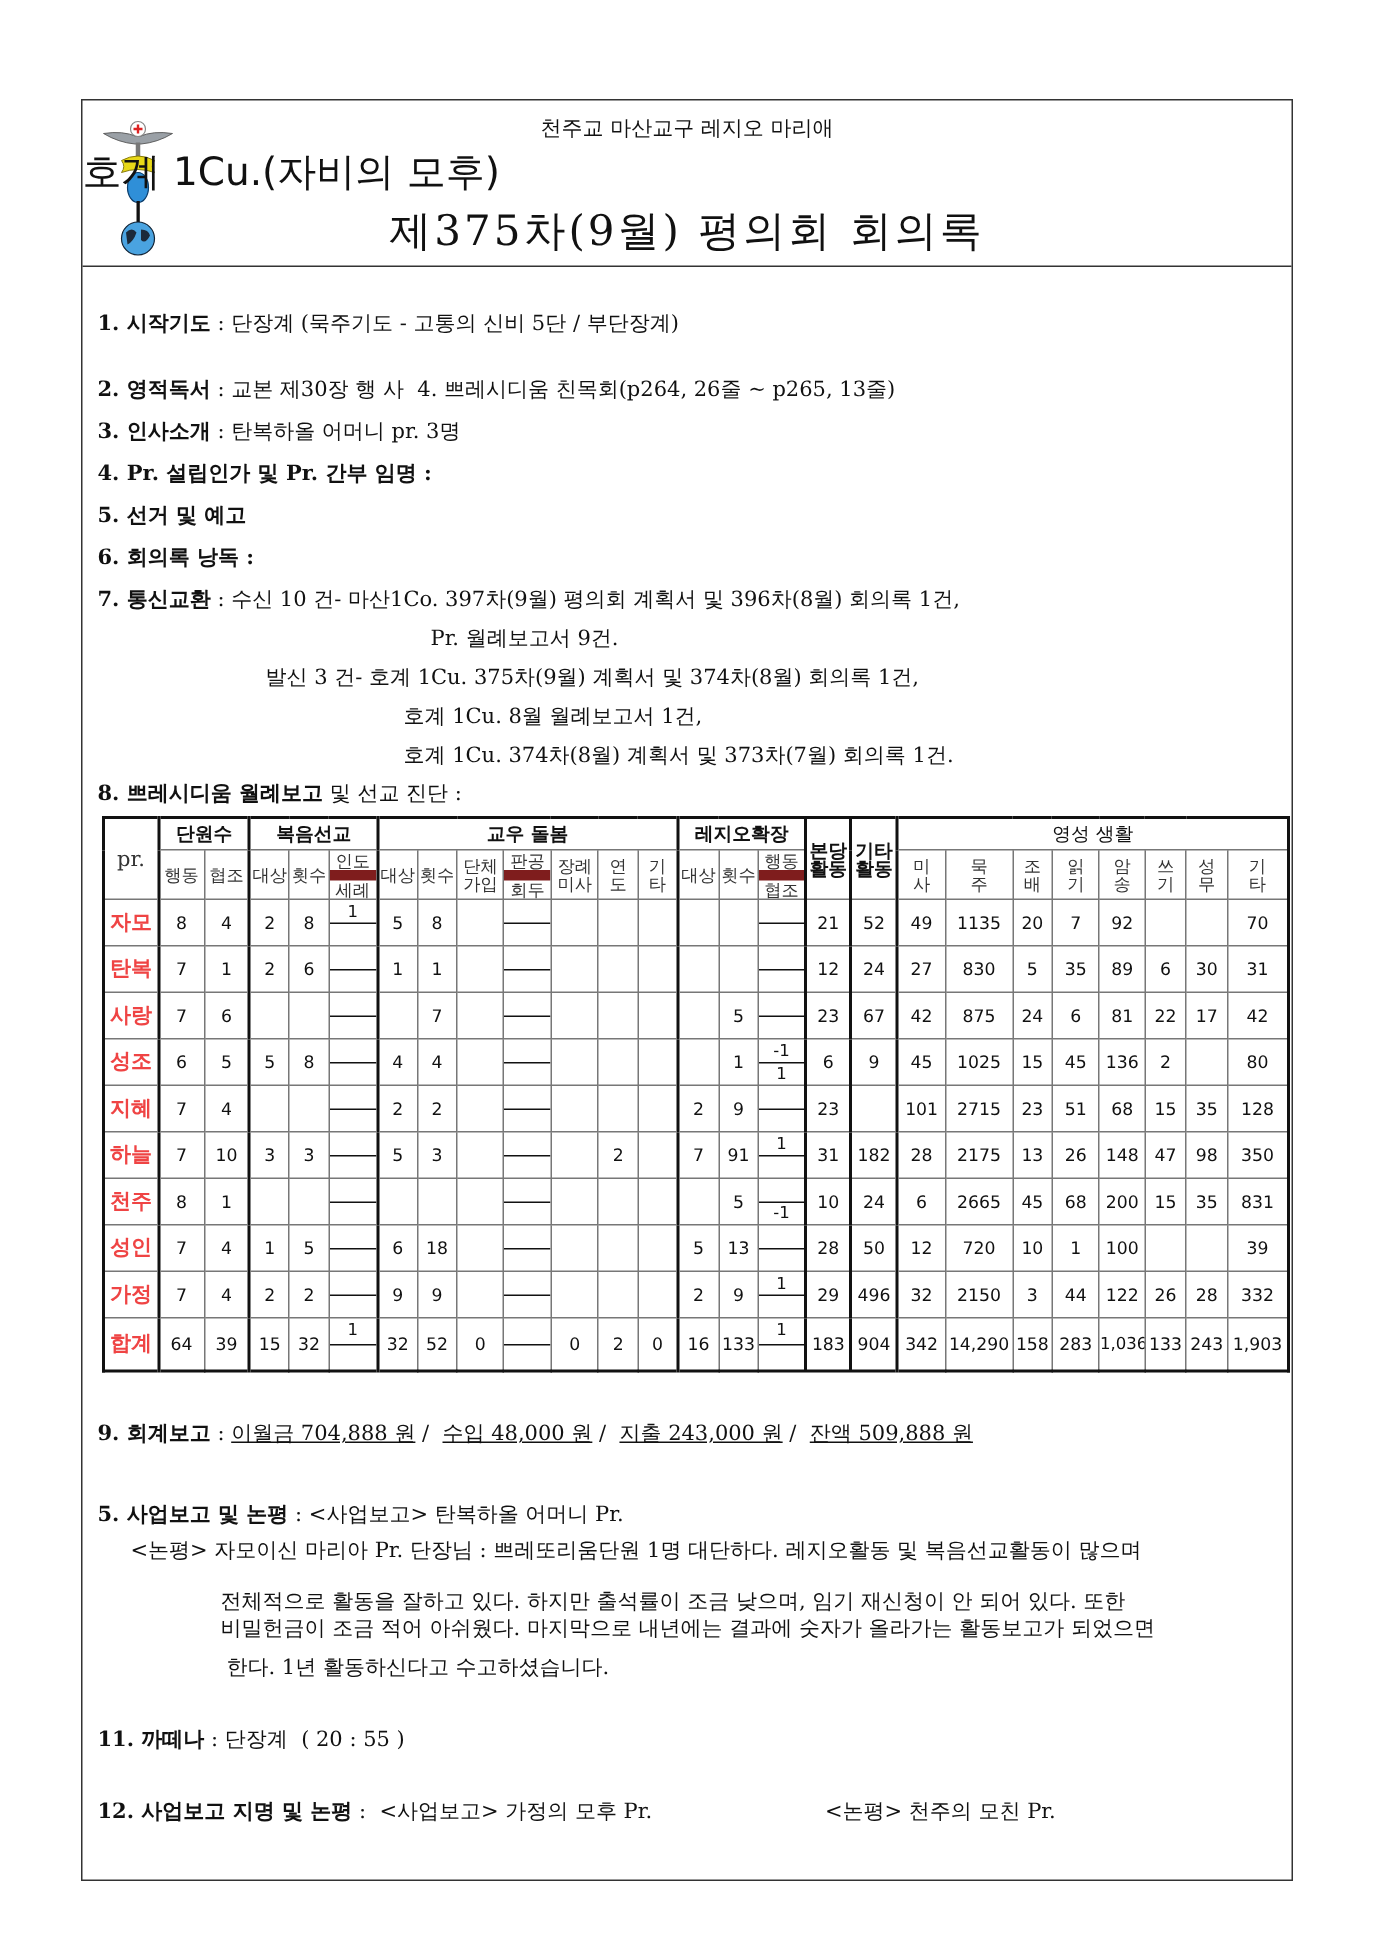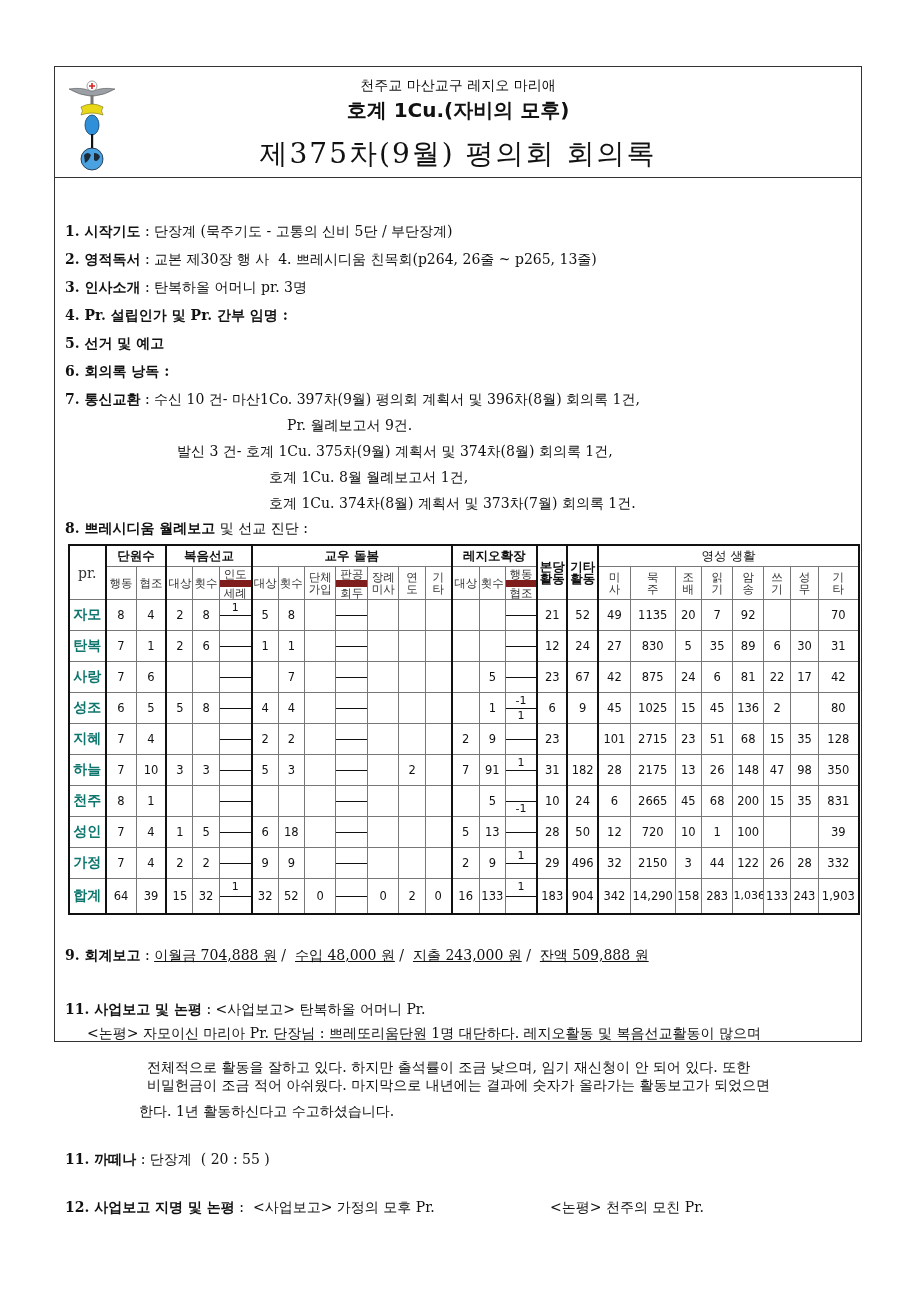--- a/index.html
+++ b/index.html
@@ -1,34 +1,34 @@
 <!DOCTYPE html>
 <html><head>
 <meta charset="utf-8">
 <style>
   html, body { margin: 0; padding: 0; background: #ffffff; }
   body { width: 919px; height: 1300px; position: relative; font-family: "DejaVu Serif", serif; color: #111; }
-  .page-frame { position: absolute; left: 54px; top: 66px; width: 808px; height: 976px; border: 1px solid #333; box-sizing: border-box; }
+  .page-frame { position: absolute; left: 54px; top: 66px; width: 808px; height: 1188px; border: 1px solid #333; box-sizing: border-box; }
   .header-box { position: absolute; left: 0; top: 0; width: 806px; height: 110px; border-bottom: 1px solid #333; }
   .logo { position: absolute; left: 12px; top: 10px; width: 50px; height: 95px; }
   .org-line { position: absolute; left: 0; width: 806px; top: 10px; text-align: center; font-size: 14px; }
-  .unit-title { position: absolute; left: 0; width: 806px; top: 30px; text-align: center; font-size: 20px; font-weight: bold; font-family: "DejaVu Sans", sans-serif; }
+  .unit-title { position: absolute; left: 0; width: 806px; top: 30px; text-align: left; font-size: 26px; font-weight: normal; font-family: "DejaVu Sans", sans-serif; }
   .main-title { position: absolute; left: 0; width: 806px; top: 68px; text-align: center; font-size: 28px; font-weight: normal; letter-spacing: 2px; }
   .meeting-info { position: absolute; right: 34px; top: 121px; font-size: 14px; white-space: pre; }
   .section { position: absolute; left: 10px; font-size: 14px; white-space: pre; }
   .section b { font-weight: bold; }
   .indent { position: absolute; font-size: 14px; white-space: pre; }
   .u { text-decoration: underline; }
   table.report { position: absolute; left: 13px; top: 477px; width: 792px; border-collapse: collapse; font-family: "DejaVu Sans", sans-serif; font-size: 11.5px; table-layout: fixed; border: 2px solid #111; }
   table.report td, table.report th { border: 1px solid #777; text-align: center; padding: 0; height: 30px; font-weight: normal; overflow: hidden; white-space: nowrap; }
   table.report th { height: auto; font-size: 11.5px; line-height: 12px; color: #333; }
   table.report th.grp { font-weight: bold; color: #111; height: 20px; font-size: 12.5px; }
   table.report th.sub { height: 32px; }
   table.report th.pr { font-size: 14px; font-family: "DejaVu Serif", serif; }
-  table.report td.name { font-weight: bold; font-size: 14px; color: #0f766e; border-right: 2px solid #111; }
+  table.report td.name { font-weight: bold; font-size: 14px; color: #ef4444; border-right: 2px solid #111; }
   .thick-l { border-left: 2px solid #111 !important; }
   .split { position: relative; }
   .split .top { position: absolute; left: 0; right: 0; top: 1px; height: 13px; line-height: 13px; font-size: 11px; }
   .split .bot { position: absolute; left: 0; right: 0; bottom: 1px; height: 13px; line-height: 13px; font-size: 11px; }
   .split .mid { position: absolute; left: 0; right: 0; top: 50%; border-top: 1px solid #111; }
   .hsplit { line-height: 12px; }
   .hsplit .hl { border-bottom: 7px solid #7f1d1d; display: block; }
   tr.total td { height: 34px; }
   .small-wrap { white-space: normal !important; line-height: 12px; font-size: 11px; }
 </style>
@@ -47,21 +47,21 @@
       <rect x="24" y="57" width="2.2" height="16" fill="#111"></rect>
       <circle cx="25" cy="82" r="11" fill="#4aa3e0" stroke="#123" stroke-width="0.8"></circle>
       <path d="M17 78 Q21 74 24 78 Q22 84 18 86 Z M27 76 Q32 76 33 80 Q30 86 27 83 Z" fill="#1c2a3a"></path>
     </svg>
     <div class="org-line">천주교 마산교구 레지오 마리애</div>
     <div class="unit-title">호계 1Cu.(자비의 모후)</div>
     <div class="main-title">제375차(9월) 평의회 회의록</div>
   </div>
 
 
-  <div class="section" style="top:156px"><b>1. 시작기도</b><span> : 단장계 (묵주기도 - 고통의 신비 5단 / 부단장계)</span></div>
+  <div class="section" style="top:140px"><b>1. 시작기도</b><span> : 단장계 (묵주기도 - 고통의 신비 5단 / 부단장계)</span></div>
   <div class="section" style="top:184px"><b>2. 영적독서</b><span> : 교본 제30장 행 사  4. 쁘레시디움 친목회(p264, 26줄 ~ p265, 13줄)</span></div>
   <div class="section" style="top:212px"><b>3. 인사소개</b><span> : 탄복하올 어머니 pr. 3명</span></div>
   <div class="section" style="top:240px"><b>4. Pr. 설립인가 및 Pr. 간부 임명 :</b></div>
   <div class="section" style="top:268px"><b>5. 선거 및 예고</b></div>
   <div class="section" style="top:296px"><b>6. 회의록 낭독 :</b></div>
   <div class="section" style="top:324px"><b>7. 통신교환</b><span> : 수신 10 건- 마산1Co. 397차(9월) 평의회 계획서 및 396차(8월) 회의록 1건,</span></div>
   <div class="indent" style="left:232px; top:350px">Pr. 월례보고서 9건.</div>
   <div class="indent" style="left:122px; top:376px">발신 3 건- 호계 1Cu. 375차(9월) 계획서 및 374차(8월) 회의록 1건,</div>
   <div class="indent" style="left:214px; top:402px">호계 1Cu. 8월 월례보고서 1건,</div>
   <div class="indent" style="left:214px; top:428px">호계 1Cu. 374차(8월) 계획서 및 373차(7월) 회의록 1건.</div>
@@ -532,23 +532,23 @@
           <td class="small-wrap">1,036</td>
           <td>133</td>
           <td>243</td>
           <td>1,903</td>
         </tr>
       </tbody>
   </table>
 
   <div class="section" style="top:880px"><b>9. 회계보고</b><span> : </span><span class="u">이월금 704,888 원</span><span> /  </span><span class="u">수입 48,000 원</span><span> /  </span><span class="u">지출 243,000 원</span><span> /  </span><span class="u">잔액 509,888 원</span></div>
 
-  <div class="section" style="top:934px"><b>11. 사업보고 및 논평</b><span> : &lt;사업보고&gt; 탄복하올 어머니 Pr.</span></div>
+  <div class="section" style="top:934px"><b>5. 사업보고 및 논평</b><span> : &lt;사업보고&gt; 탄복하올 어머니 Pr.</span></div>
   <div class="indent" style="left:32px; top:958px">&lt;논평&gt; 자모이신 마리아 Pr. 단장님 : 쁘레또리움단원 1명 대단하다. 레지오활동 및 복음선교활동이 많으며</div>
   <div class="indent" style="left:92px; top:992px">전체적으로 활동을 잘하고 있다. 하지만 출석률이 조금 낮으며, 임기 재신청이 안 되어 있다. 또한</div>
   <div class="indent" style="left:92px; top:1010px">비밀헌금이 조금 적어 아쉬웠다. 마지막으로 내년에는 결과에 숫자가 올라가는 활동보고가 되었으면</div>
-  <div class="indent" style="left:84px; top:1036px">한다. 1년 활동하신다고 수고하셨습니다.</div>
+  <div class="indent" style="left:96px; top:1036px">한다. 1년 활동하신다고 수고하셨습니다.</div>
 
   <div class="section" style="top:1084px"><b>11. 까떼나</b><span> : 단장계  ( 20 : 55 )</span></div>
 
   <div class="section" style="top:1132px"><b>12. 사업보고 지명 및 논평</b><span> :  &lt;사업보고&gt; 가정의 모후 Pr.</span></div>
   <div class="indent" style="left:495px; top:1132px">&lt;논평&gt; 천주의 모친 Pr.</div>
 </div>
 
 </body></html>

